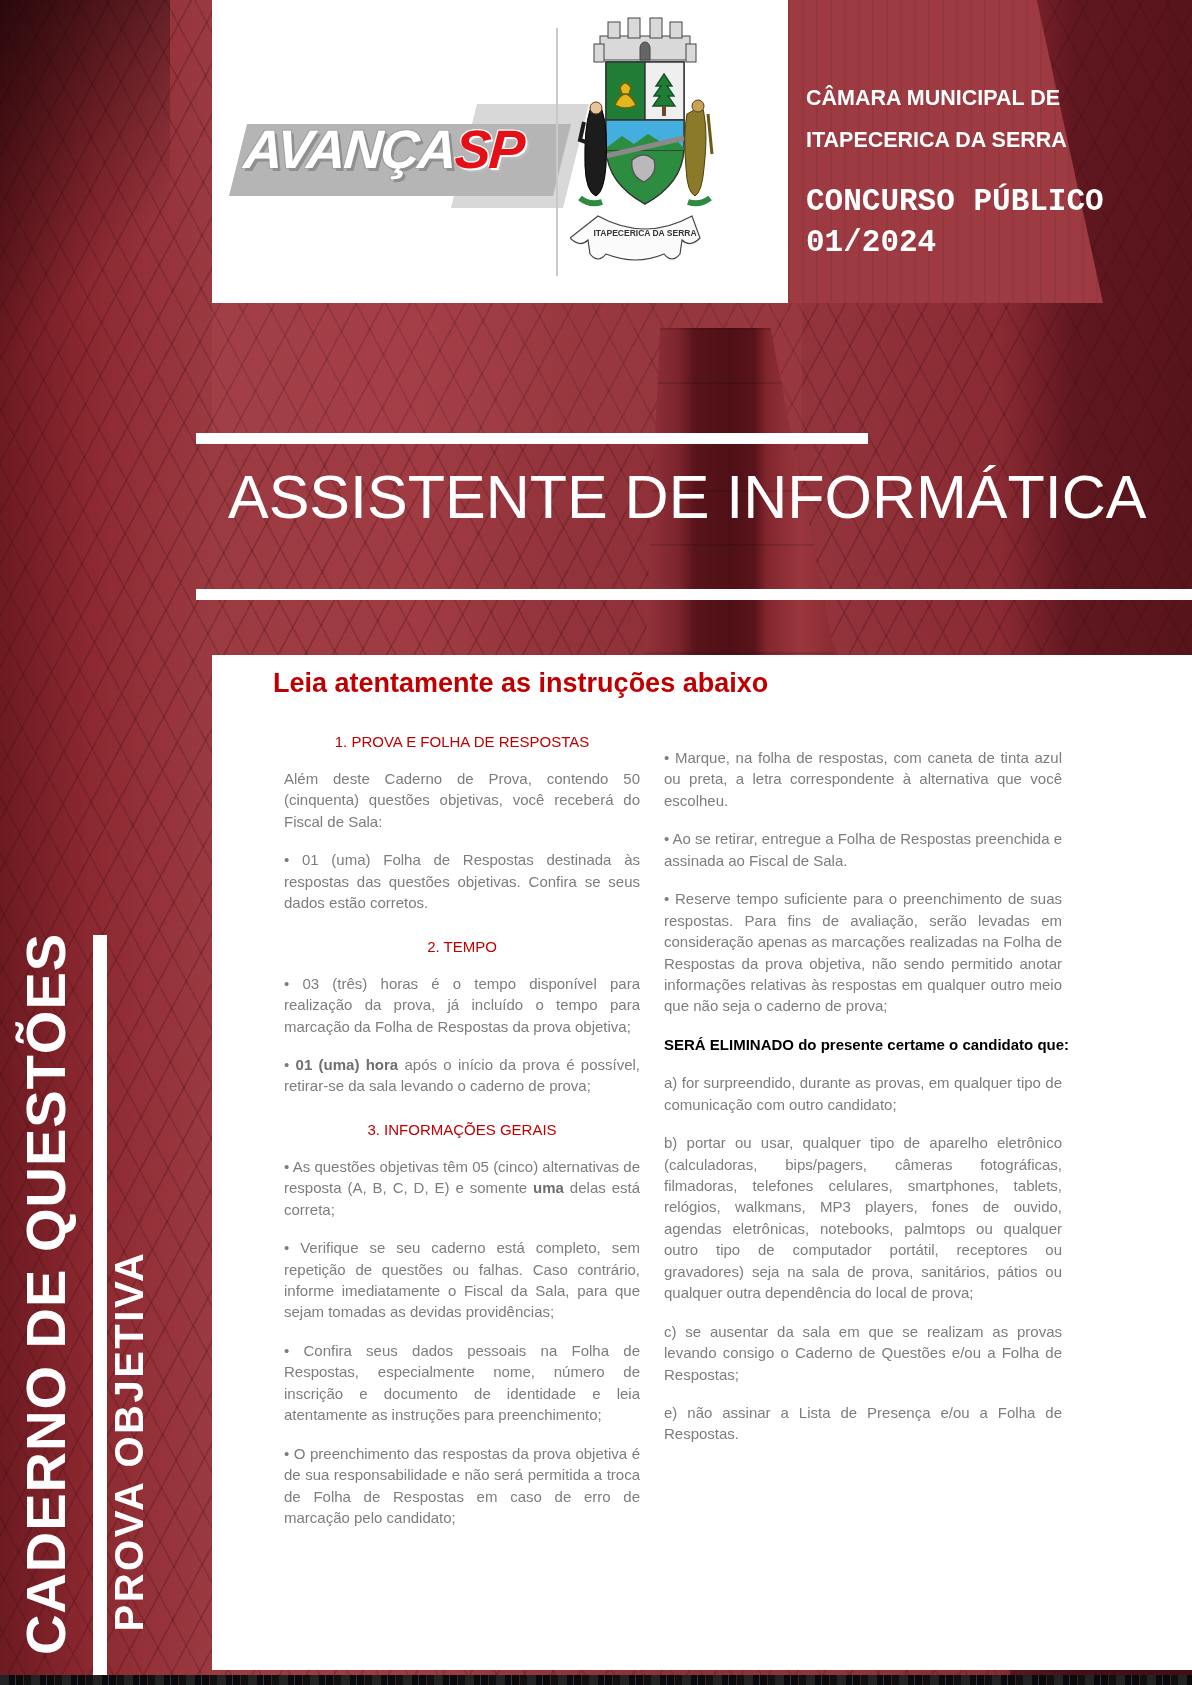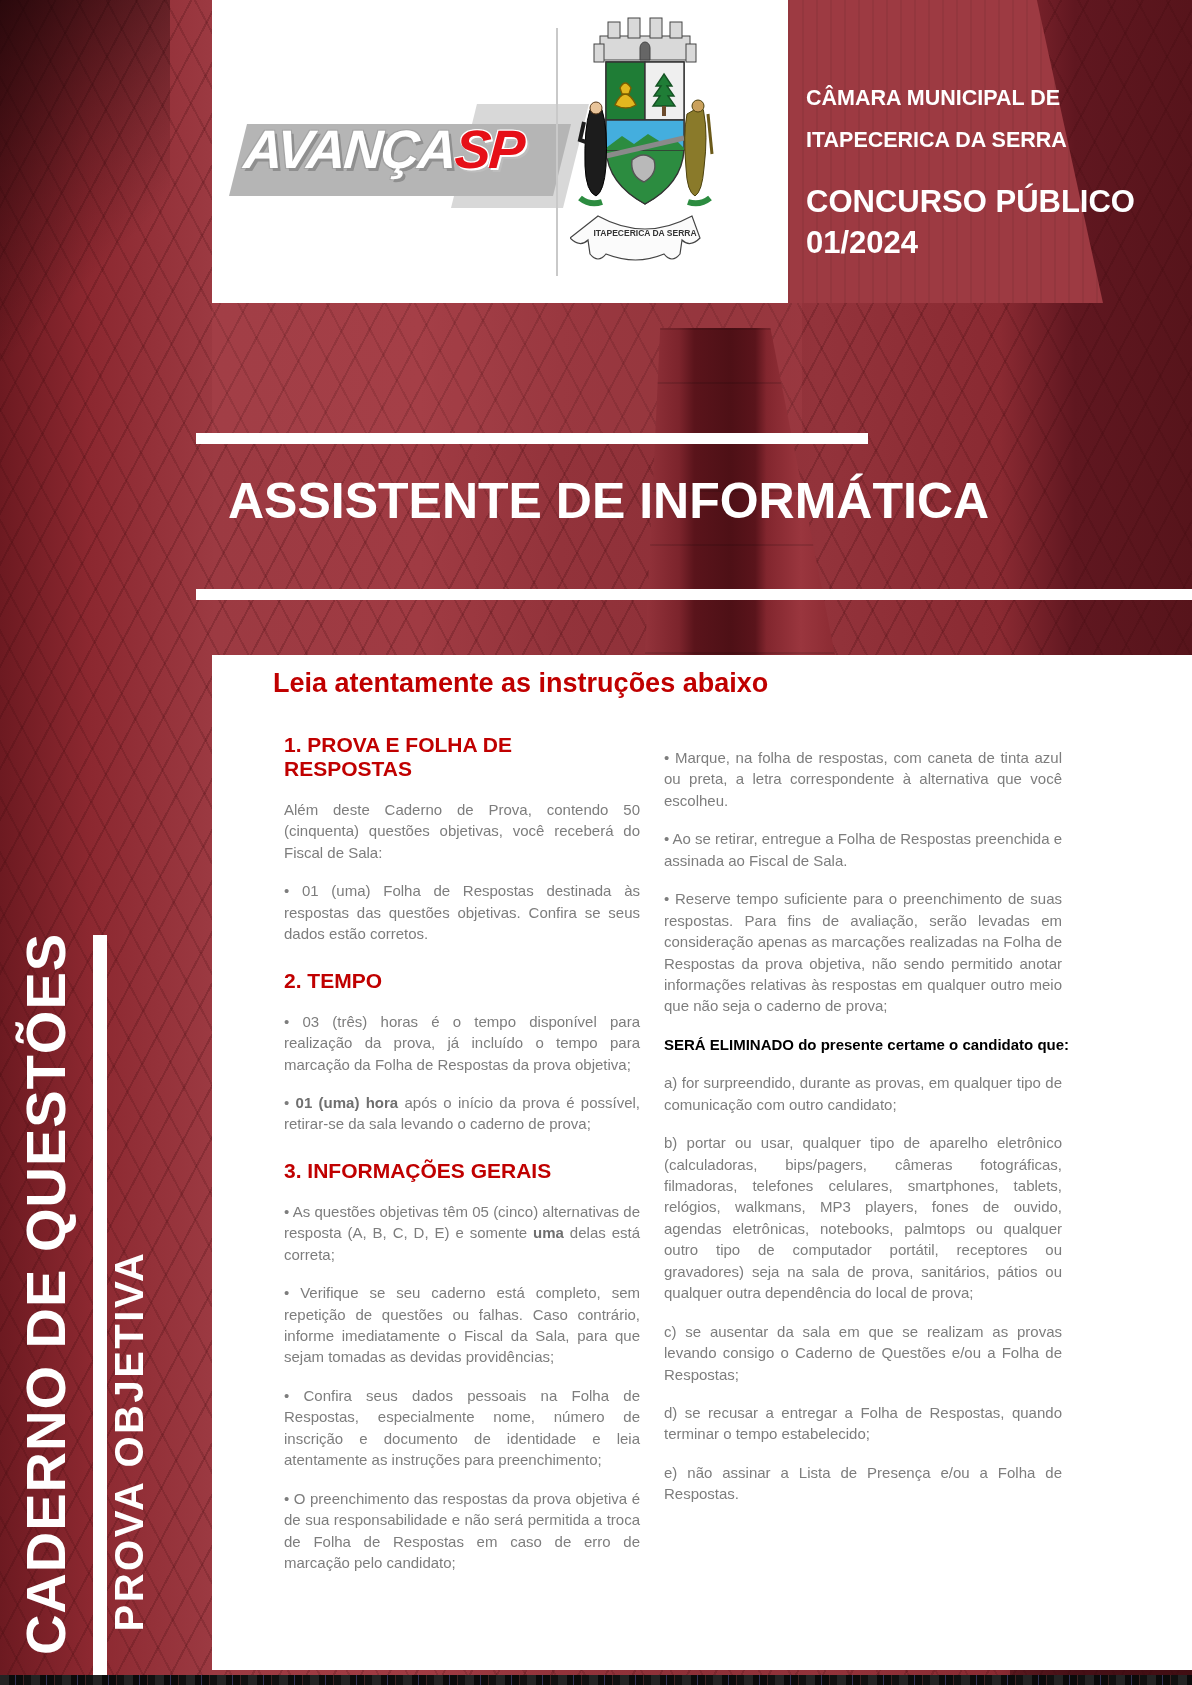--- a/index.html
+++ b/index.html
@@ -30,35 +30,35 @@
   .logo-text .a{color:#fff;text-shadow:3px 3px 0 #8f8f8f,-1px -1px 0 #a5a5a5,1px -1px 0 #a5a5a5,-1px 1px 0 #a5a5a5;}
   .logo-text .sp{color:#e60f17;text-shadow:2px 2px 0 #ffffff,-1px -1px 0 #fff,1px -1px 0 #fff,4px 4px 0 #bdbdbd;}
   .card-divider{position:absolute;left:344px;top:28px;width:2px;height:248px;background:#c9c9c9;}
   .crest{position:absolute;left:358px;top:10px;width:150px;height:284px;}
 
   
   .red-block{position:absolute;left:788px;top:0;width:315px;height:303px;background:#9d3a42;
     clip-path:polygon(0 0,79% 0,100% 100%,0 100%);z-index:4;}
   .red-block:after{content:"";position:absolute;inset:0;background:repeating-linear-gradient(90deg,rgba(0,0,0,.06) 0 2px,rgba(0,0,0,0) 2px 14px);}
   .org-name{position:absolute;left:806px;top:78px;width:392px;color:#fff;font-weight:700;font-size:21.5px;line-height:1.95;z-index:6;}
-  .contest{position:absolute;left:806px;top:182px;width:380px;color:#fff;font-weight:700;font-size:31px;line-height:1.32;z-index:6;}
+  .contest{position:absolute;left:806px;top:182px;width:380px;color:#fff;font-weight:700;font-size:31px;line-height:1.32;z-index:6;font-family:Liberation Mono, monospace;}
 
   
   .rule{position:absolute;background:#fff;height:11px;z-index:3;}
   .rule-top{left:196px;top:433px;width:672px;}
   .rule-bottom{left:196px;top:589px;width:996px;}
-  .page-title{position:absolute;left:228px;top:472px;width:700px;color:#fff;font-weight:700;font-size:50px;letter-spacing:0;white-space:nowrap;z-index:3;}
+  .page-title{position:absolute;left:228px;top:462px;width:700px;color:#fff;font-weight:400;font-size:61px;letter-spacing:0;white-space:nowrap;z-index:3;}
 
   
   .card{position:absolute;left:212px;top:655px;width:980px;height:1015px;background:#fff;z-index:5;}
   .card h2{position:absolute;left:61px;top:13px;margin:0;color:#c00000;font-size:27px;font-weight:700;}
   .col{position:absolute;top:70px;}
   .col-left{left:72px;width:356px;}
   .col-right{left:452px;width:398px;}
-  .col h3{color:#c00000;font-size:21px;font-weight:700;margin:24px 0 18px;}
+  .col h3{color:#c00000;font-size:15px;font-weight:400;margin:24px 0 18px;text-align:center;}
   .col h3.first{margin-top:8px;}
   .col p{color:#7d7d7d;font-size:15px;line-height:1.43;text-align:justify;margin:16px 0 17px;}
   .col p b{color:#6f6f6f;}
   .col-right{padding-top:6px;box-sizing:border-box;}
   p.eliminated{font-weight:700;color:#000000;white-space:nowrap;font-size:15px;text-align:center;}
 
   
   .v-caderno{position:absolute;left:45px;top:1294px;transform:translate(-50%,-50%) rotate(-90deg);
     color:#fff;font-weight:800;font-size:56px;white-space:nowrap;letter-spacing:1px;z-index:2;}
   .v-line{position:absolute;left:93px;top:935px;width:14px;height:740px;background:#fff;z-index:2;}
@@ -158,21 +158,20 @@
     </div>
 
     <div class="col col-right">
       <p>• Marque, na folha de respostas, com caneta de tinta azul ou preta, a letra correspondente à alternativa que você escolheu.</p>
       <p>• Ao se retirar, entregue a Folha de Respostas preenchida e assinada ao Fiscal de Sala.</p>
       <p>• Reserve tempo suficiente para o preenchimento de suas respostas. Para fins de avaliação, serão levadas em consideração apenas as marcações realizadas na Folha de Respostas da prova objetiva, não sendo permitido anotar informações relativas às respostas em qualquer outro meio que não seja o caderno de prova;</p>
       <p class="eliminated">SERÁ ELIMINADO do presente certame o candidato que:</p>
       <p>a) for surpreendido, durante as provas, em qualquer tipo de comunicação com outro candidato;</p>
       <p>b) portar ou usar, qualquer tipo de aparelho eletrônico (calculadoras, bips/pagers, câmeras fotográficas, filmadoras, telefones celulares, smartphones, tablets, relógios, walkmans, MP3 players, fones de ouvido, agendas eletrônicas, notebooks, palmtops ou qualquer outro tipo de computador portátil, receptores ou gravadores) seja na sala de prova, sanitários, pátios ou qualquer outra dependência do local de prova;</p>
       <p>c) se ausentar da sala em que se realizam as provas levando consigo o Caderno de Questões e/ou a Folha de Respostas;</p>
-      <p>d) se recusar a entregar a Folha de Respostas, quando terminar o tempo estabelecido;</p>
       <p>e) não assinar a Lista de Presença e/ou a Folha de Respostas.</p>
     </div>
   </div>
 
   <div class="v-caderno">CADERNO DE QUESTÕES</div>
   <div class="v-line"></div>
   <div class="v-prova">PROVA OBJETIVA</div>
 
   <div class="shade-bottomright"></div>
   <div class="footer-bar"></div>

